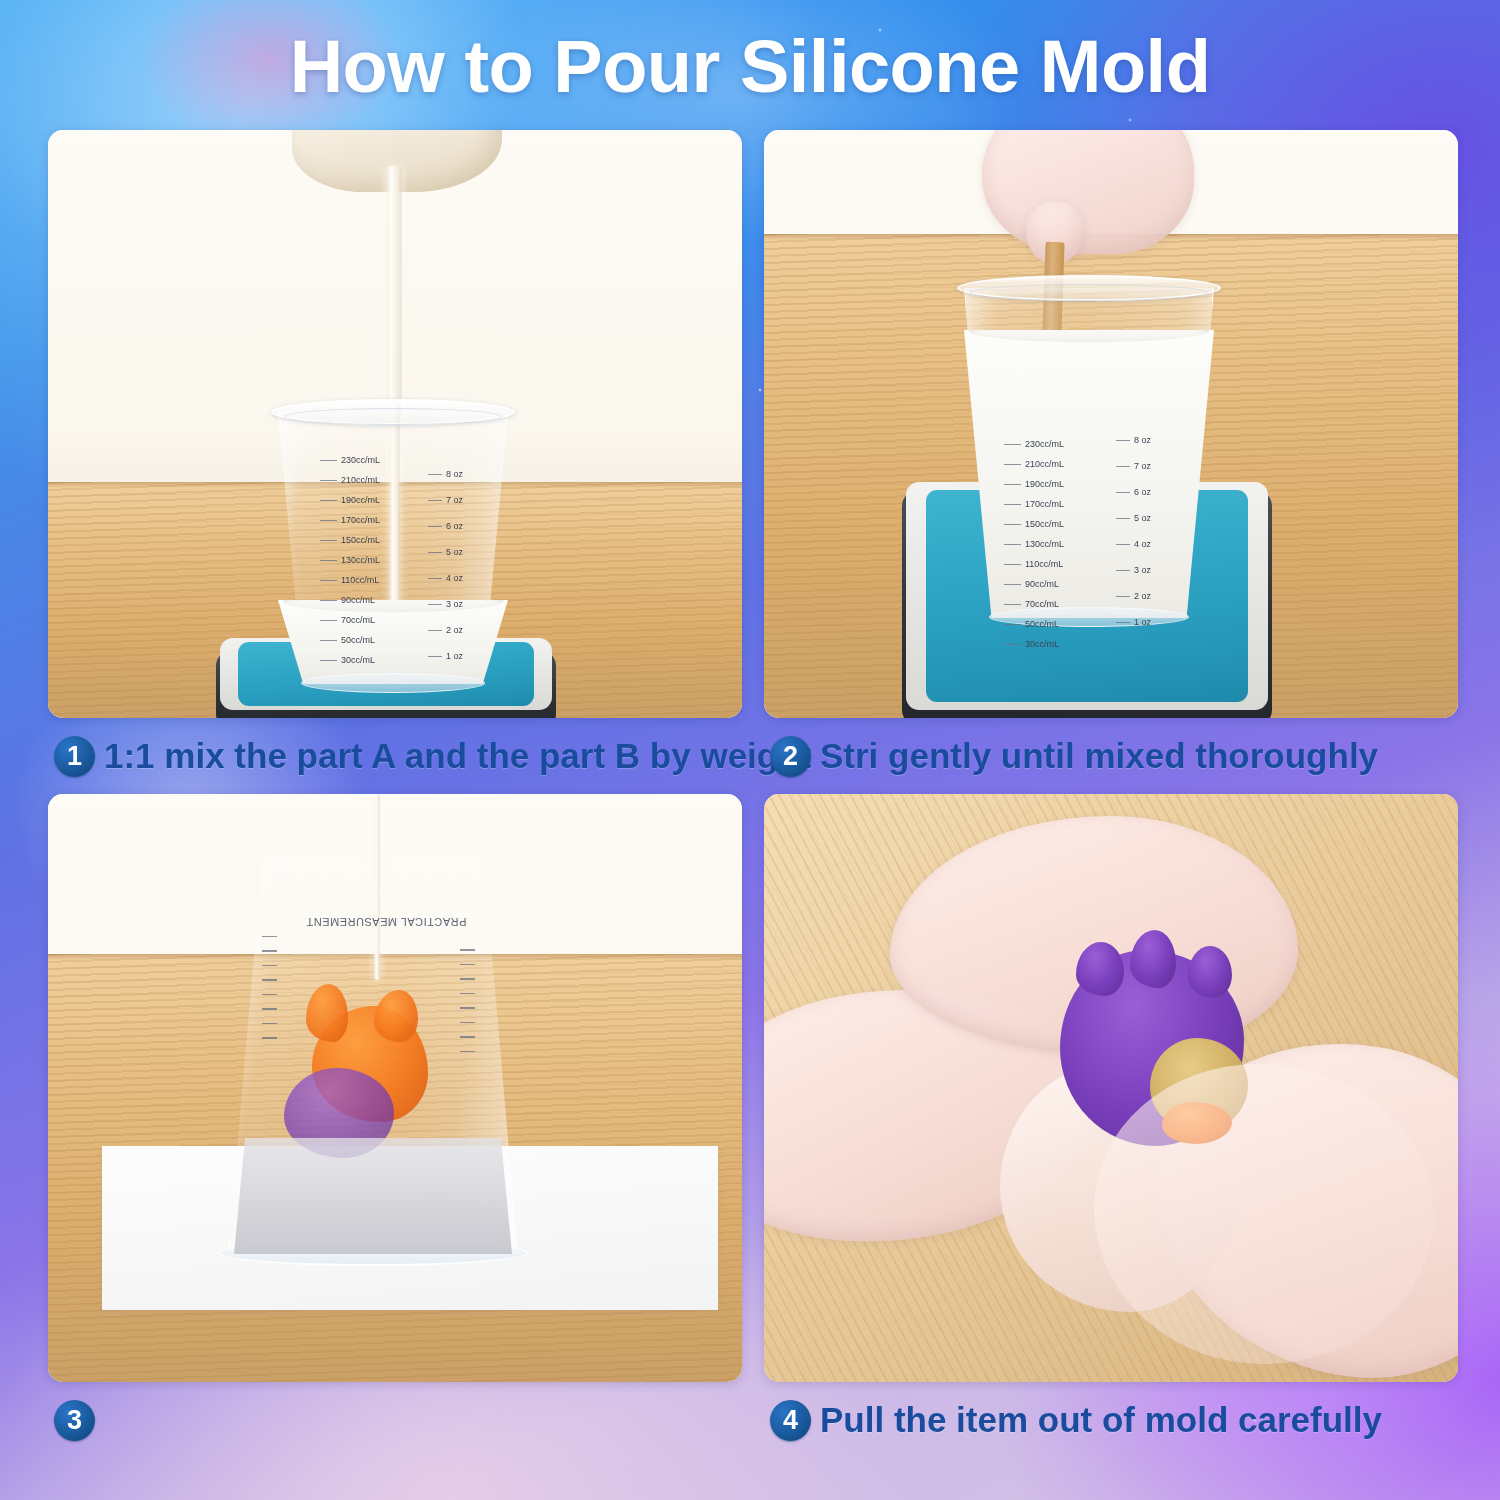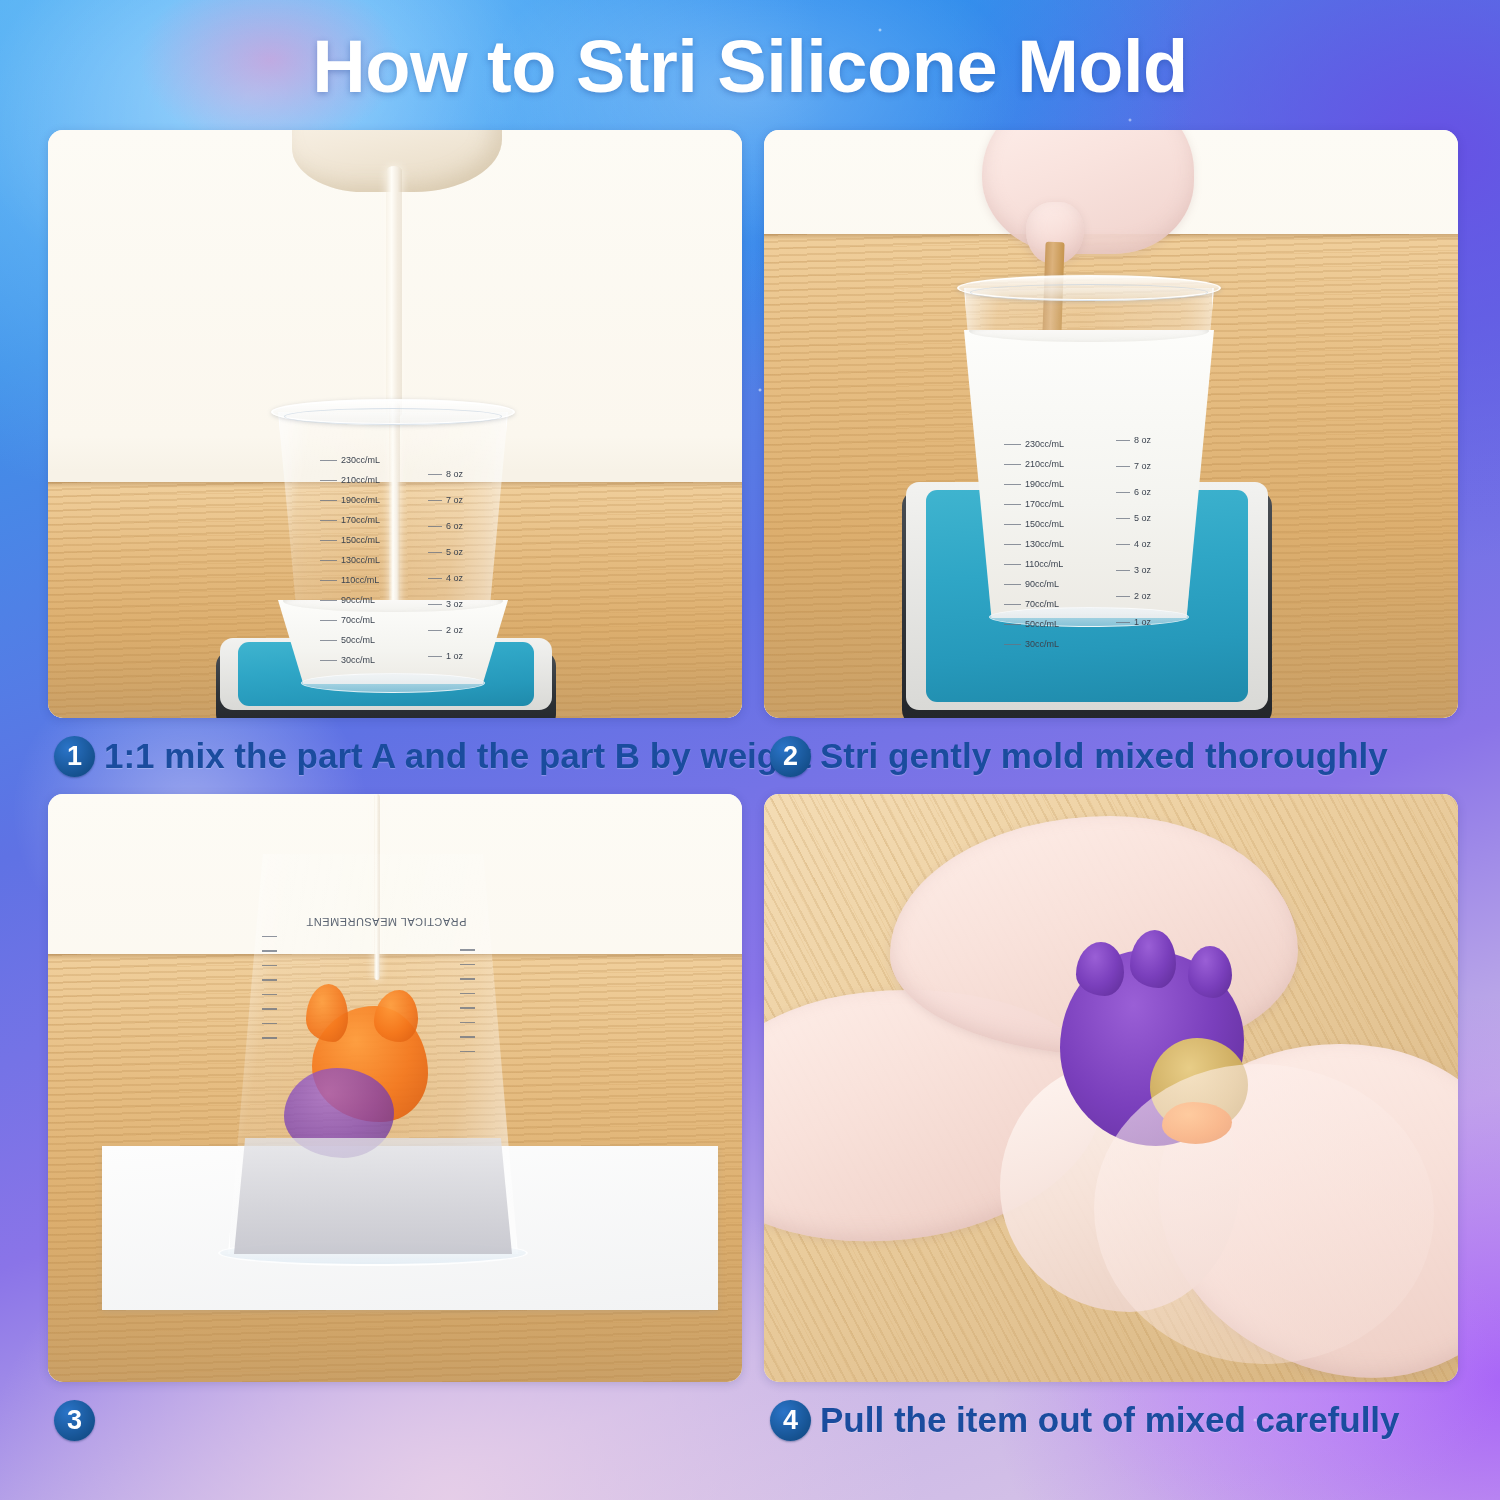--- a/index.html
+++ b/index.html
@@ -199,21 +199,21 @@
 <body>
 
 <div class="neb neb1"></div>
 <div class="neb neb2"></div>
 <div class="neb neb3"></div>
 <div class="neb neb4"></div>
 <div class="neb neb5"></div>
 <div class="neb neb6"></div>
 <div class="stars"></div>
 
-<div class="title">How to Stri Silicone Mold</div>
+<div class="title">How to Pour Silicone Mold</div>
 
 <div class="grid">
 
   <div class="row">
 
     <div class="col">
       <div class="photo">
         <div class="wall"></div>
         <div class="wood" style="top:352px;height:236px;"></div>
         <div class="wood-edge" style="top:352px;"></div>
@@ -428,21 +428,21 @@
             <div class="grad-row" style="margin-top:17px">
                 <span class="tick" style="width:14px"></span>
                 <span>1 oz</span>
               </div>
           </div>
         </div>
       </div>
 
       <div class="caption">
         <div class="badge">2</div>
-        <div class="cap-text">Stri gently mold mixed thoroughly</div>
+        <div class="cap-text">Stri gently until mixed thoroughly</div>
       </div>
     </div>
   </div>
 
   <div class="row">
 
     <div class="col">
       <div class="photo">
         <div class="wall"></div>
         <div class="wood" style="top:160px;height:428px;"></div>
@@ -547,17 +547,17 @@
         <div class="blob-purple" style="left:424px;top:152px;width:44px;height:52px;border-radius:50% 50% 42% 58% / 58% 56% 44% 42%;"></div>
         <div class="blob-gold" style="left:386px;top:244px;width:98px;height:94px;border-radius:48% 52% 50% 50% / 52% 50% 50% 48%;"></div>
         <div class="blob-orange" style="left:398px;top:308px;width:70px;height:42px;border-radius:44% 56% 52% 48% / 56% 48% 52% 44%;"></div>
 
         <div style="position:absolute;left:330px;top:270px;width:340px;height:300px;border-radius:48% 52% 50% 50% / 48% 50% 50% 52%;
           background:linear-gradient(150deg, rgba(255,243,240,.62) 0%, rgba(250,230,224,.48) 60%, rgba(244,220,212,.38) 100%);"></div>
       </div>
 
       <div class="caption">
         <div class="badge">4</div>
-        <div class="cap-text">Pull the item out of mixed carefully</div>
+        <div class="cap-text">Pull the item out of mold carefully</div>
       </div>
     </div>
   </div>
 </div>
 
 </body></html>

